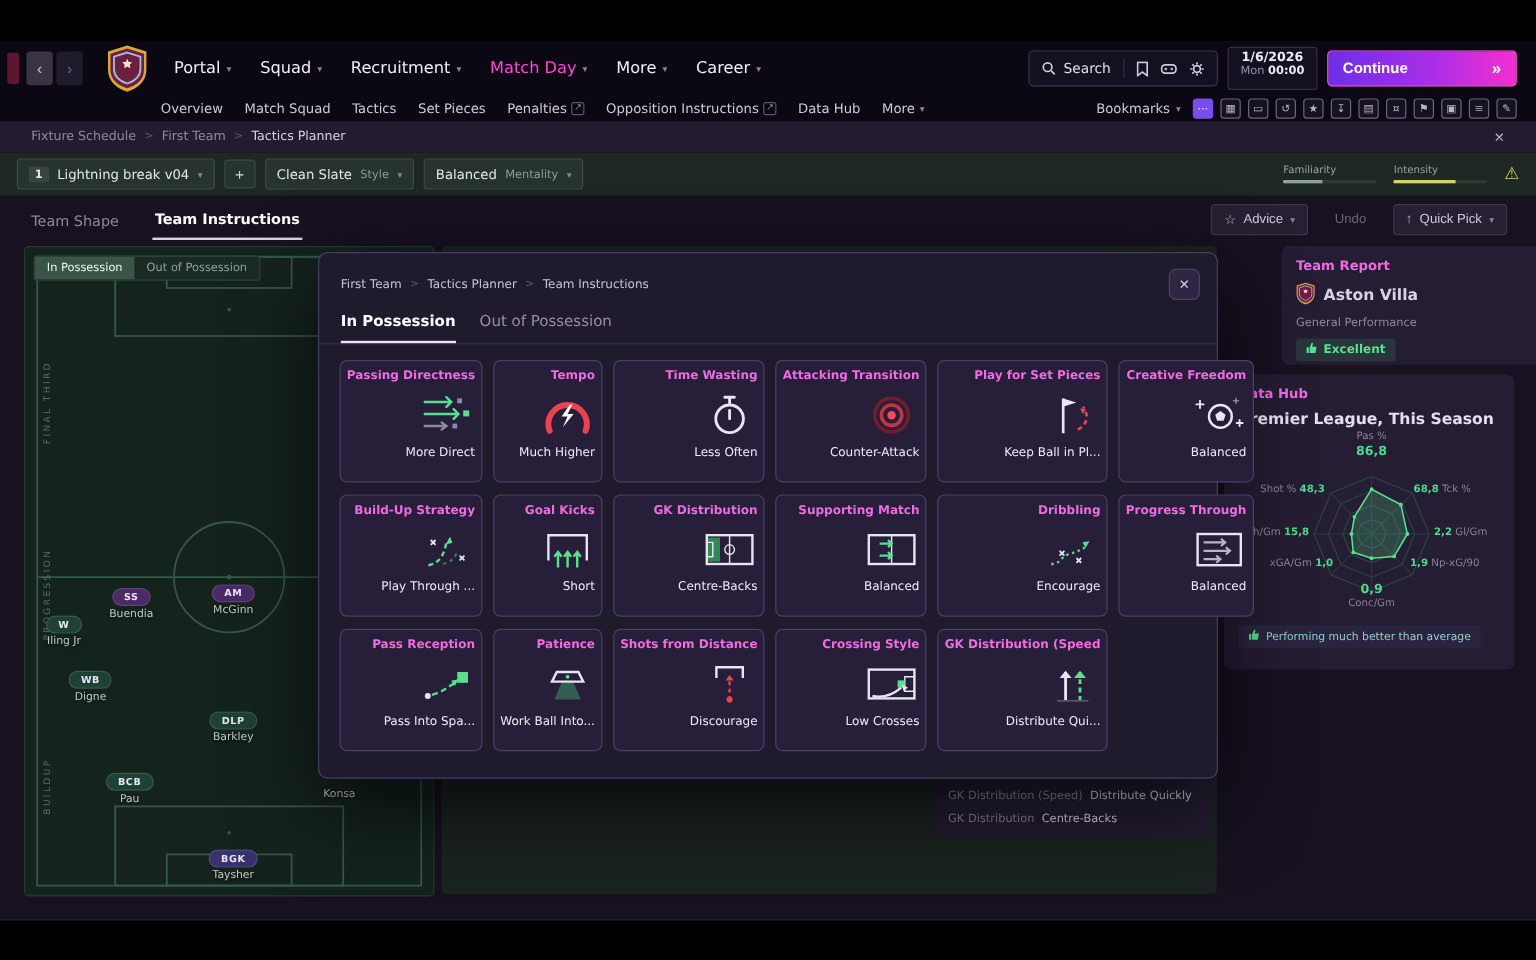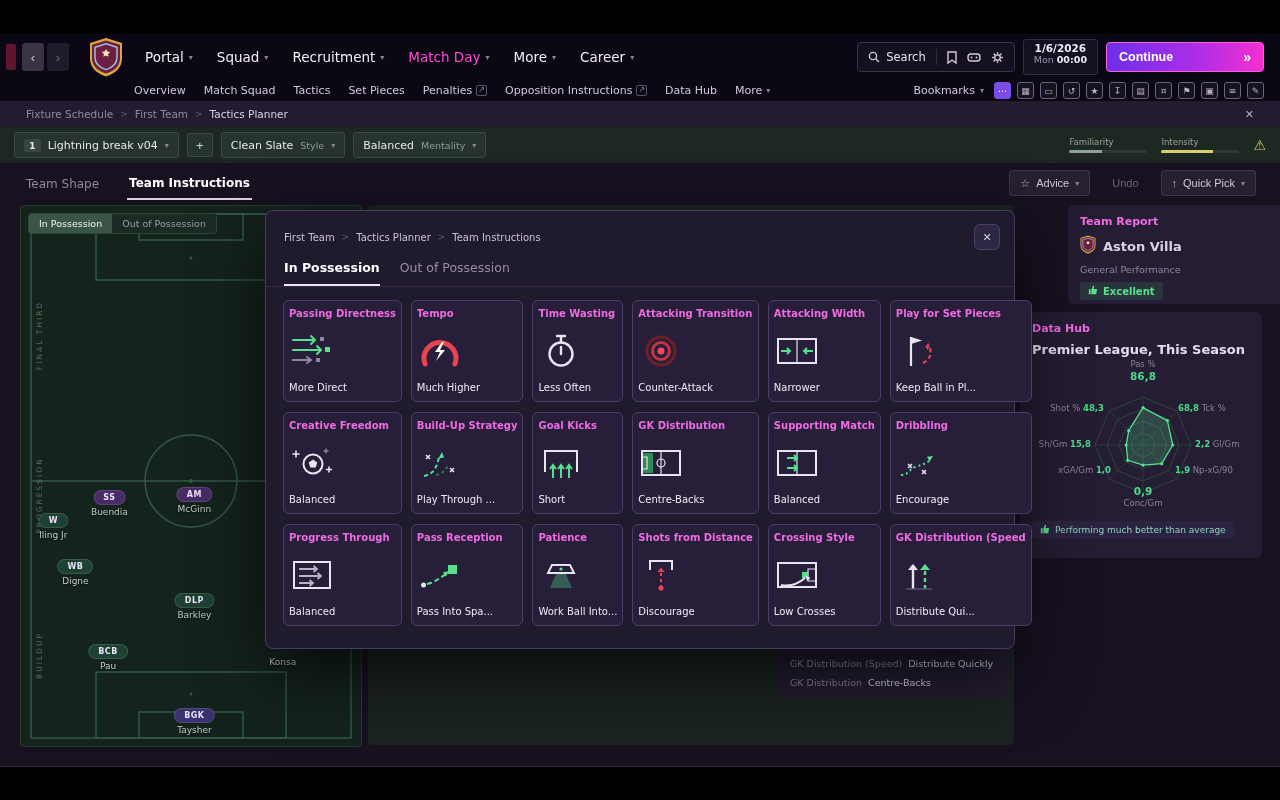--- a/index.html
+++ b/index.html
@@ -114,21 +114,21 @@
   
   .modal{position:absolute;left:265px;top:210px;width:748px;height:437px;background:#201a2d;border:1px solid #453c60;border-radius:8px;box-shadow:0 24px 70px rgba(0,0,0,.7);z-index:50}
   .modal-head{display:flex;align-items:center;padding:13px 14px 0 18px}
   .modal-crumbs{display:flex;align-items:center;gap:7px;font-size:10px;color:#c9c3d6}
   .modal-close{margin-left:auto;width:26px;height:26px;background:#2e2744;border:1px solid #4a4066;border-radius:6px;color:#d8d3e4;font-size:11px;cursor:pointer;display:flex;align-items:center;justify-content:center}
   .modal-tabs{display:flex;gap:20px;padding:10px 18px 0}
   .mtab{font-size:12.5px;color:#978fa8;padding-bottom:9px;cursor:pointer}
   .mtab.active{color:#fff;font-weight:bold;border-bottom:2px solid #e8e4f0}
   .modal-divider{height:1px;background:#332b47}
   .cards-grid{display:grid;grid-template-columns:repeat(6,1fr);gap:10px 9px;padding:13px 17px 15px}
-  .card{background:#271f39;border:1px solid #4a3f68;border-radius:6px;height:102px;display:flex;flex-direction:column;align-items:flex-start;padding:7px 5px 8px;box-sizing:border-box;cursor:pointer}
+  .card{background:#271f39;border:1px solid #4a3f68;border-radius:6px;height:102px;display:flex;flex-direction:column;align-items:flex-end;padding:7px 5px 18px;box-sizing:border-box;cursor:pointer}
   .card-title{font-size:10px;font-weight:bold;color:#ef6be2;white-space:nowrap;overflow:hidden;max-width:100%}
   .card-icon{flex:1;display:flex;align-items:center;justify-content:center}
   .card-value{font-size:10px;color:#efeaf6;white-space:nowrap;overflow:hidden;max-width:100%}
   
   .bar-top{position:absolute;left:0;top:0;width:1280px;height:34px;background:#000}
   .bar-bottom{position:absolute;left:0;top:766px;width:1280px;height:34px;background:#000;border-top:1px solid #2c2837}
 </style>
 </head>
 <body>
 
@@ -536,34 +536,20 @@
           <div class="card-icon">
             <svg width="46" height="36" viewBox="0 0 46 36">
               <circle cx="23" cy="18" r="14" fill="none" stroke="#6e1f2c" stroke-width="3"></circle>
               <circle cx="23" cy="18" r="8.5" fill="none" stroke="#c23442" stroke-width="3"></circle>
               <circle cx="23" cy="18" r="3.5" fill="#ff4757"></circle>
             </svg>
           </div>
           <div class="card-value">Counter-Attack</div>
         </article>
         <article class="card">
-          <div class="card-title">Attacking Width</div>
-          <div class="card-icon">
-            <svg width="46" height="36" viewBox="0 0 46 36">
-              <rect x="4" y="6" width="38" height="24" fill="none" stroke="#e8e4f0" stroke-width="2"></rect>
-              <path d="M23 6v24" stroke="#e8e4f0" stroke-width="1.2"></path>
-              <g fill="none" stroke="#57e08d" stroke-width="2">
-                <path d="M7 18h9m-3 -3l3 3l-3 3"></path>
-                <path d="M39 18h-9m3 -3l-3 3l3 3"></path>
-              </g>
-            </svg>
-          </div>
-          <div class="card-value">Narrower</div>
-        </article>
-        <article class="card">
           <div class="card-title">Play for Set Pieces</div>
           <div class="card-icon">
             <svg width="46" height="36" viewBox="0 0 46 36">
               <path d="M15 33V4" stroke="#e8e4f0" stroke-width="2.2"></path>
               <path d="M15 4l11 3.5L15 11z" fill="#e8e4f0"></path>
               <path d="M27 30c8-3.5 10-12 4.5-19" fill="none" stroke="#e8434f" stroke-width="2.2" stroke-dasharray="4 3"></path>
               <path d="M34 13l-5-.5 2.5 4.5z" fill="#e8434f"></path>
             </svg>
           </div>
           <div class="card-value">Keep Ball in Pl...</div>

